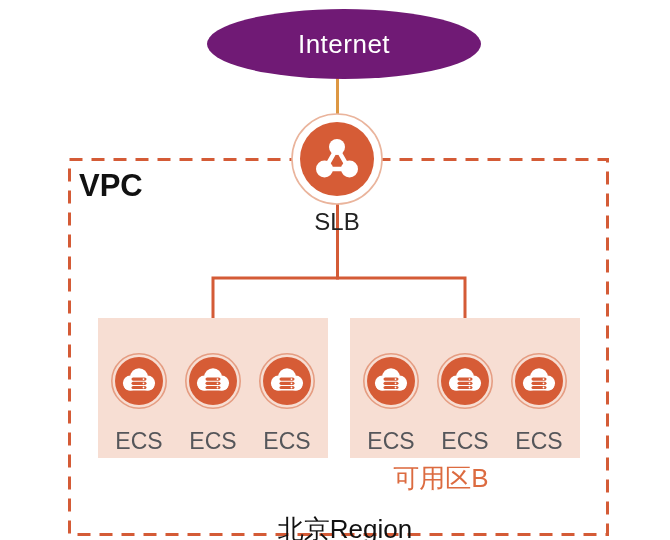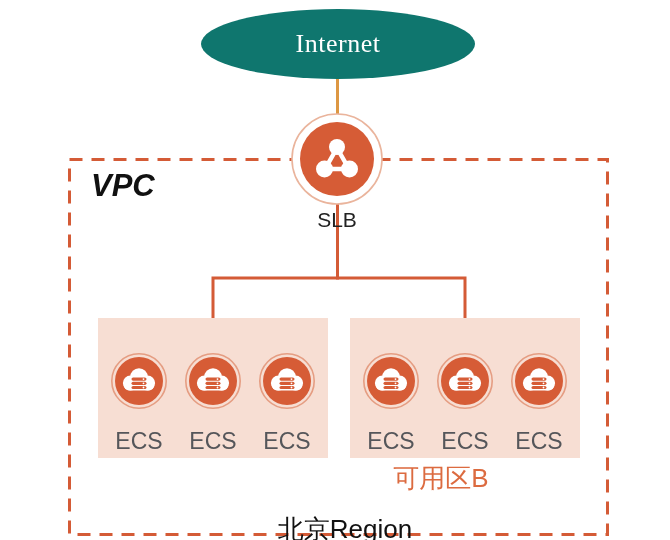--- a/index.html
+++ b/index.html
@@ -4,37 +4,37 @@
 <style>
   html,body{margin:0;padding:0;background:#ffffff;}
   #canvas{
     position:relative;width:670px;height:540px;background:#ffffff;
     font-family:"Liberation Sans","DejaVu Sans",sans-serif;overflow:hidden;
   }
   .abs{position:absolute;}
 
   
   .internet-ellipse{
-    left:201px;top:9px;width:274px;height:70px;border-radius:50%;
-    background:#0f766e;display:flex;align-items:center;justify-content:center;font-family:Liberation Serif, serif;
+    left:207px;top:9px;width:274px;height:70px;border-radius:50%;
+    background:#701a75;display:flex;align-items:center;justify-content:center;
   }
   .internet-label{color:#ffffff;font-size:26px;letter-spacing:.5px;}
 
   
   #connectors{left:0;top:0;pointer-events:none;}
 
   
   #vpc-border{left:0;top:0;pointer-events:none;}
 
-  .vpc-label{left:91px;top:168px;font-size:31px;font-weight:bold;color:#111111;font-style:italic;}
+  .vpc-label{left:79px;top:168px;font-size:31px;font-weight:bold;color:#111111;}
 
   
   .slb-icon{left:289px;top:111px;width:96px;height:96px;}
   .slb-label{left:337px;top:208px;transform:translateX(-50%);
-    font-size:21px;color:#222222;}
+    font-size:24px;color:#222222;}
 
   
   .zone-box{
     top:318px;width:230px;height:140px;background:#f7ded3;
     display:flex;justify-content:space-evenly;align-items:flex-start;
     padding-top:34px;box-sizing:border-box;
   }
   .zone-a{left:98px;}
   .zone-b{left:350px;}
   .ecs-item{display:flex;flex-direction:column;align-items:center;width:66px;}

